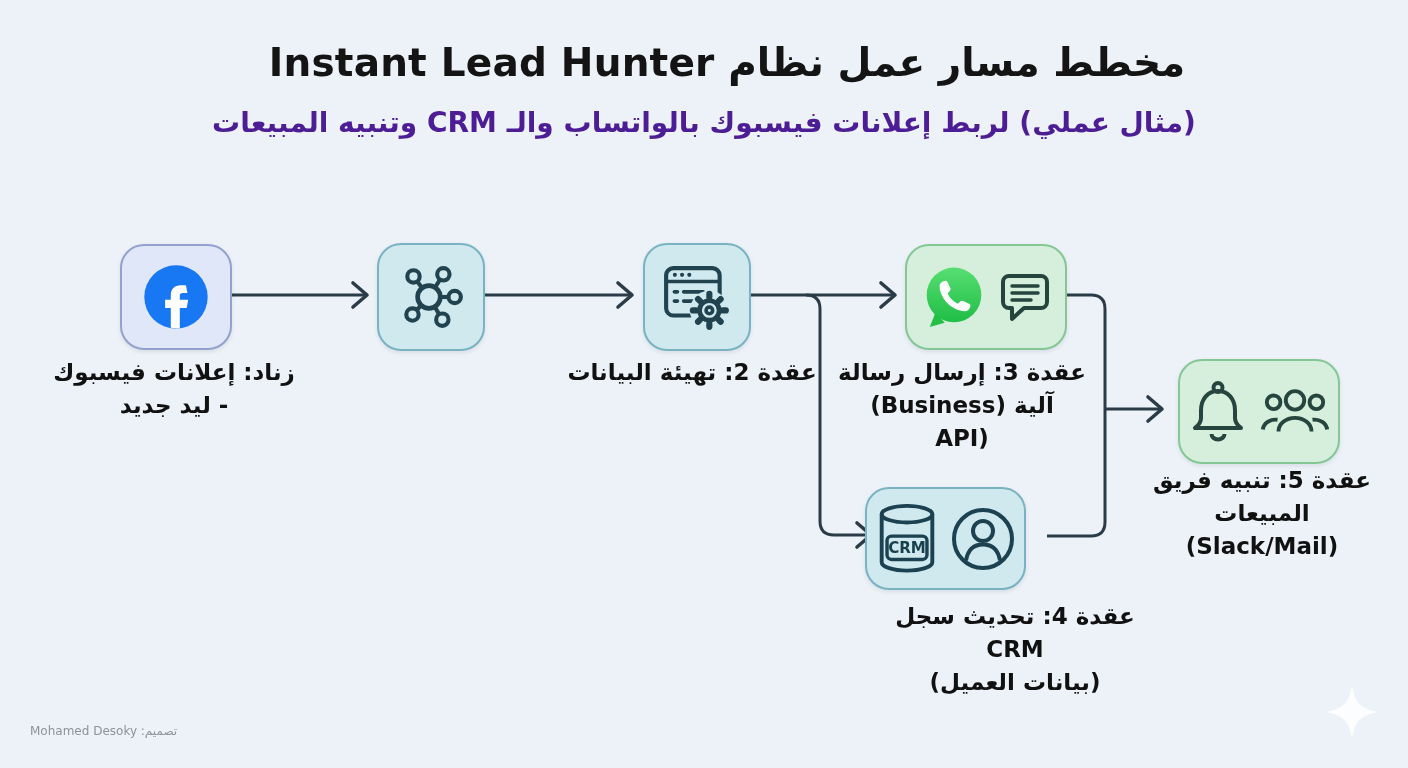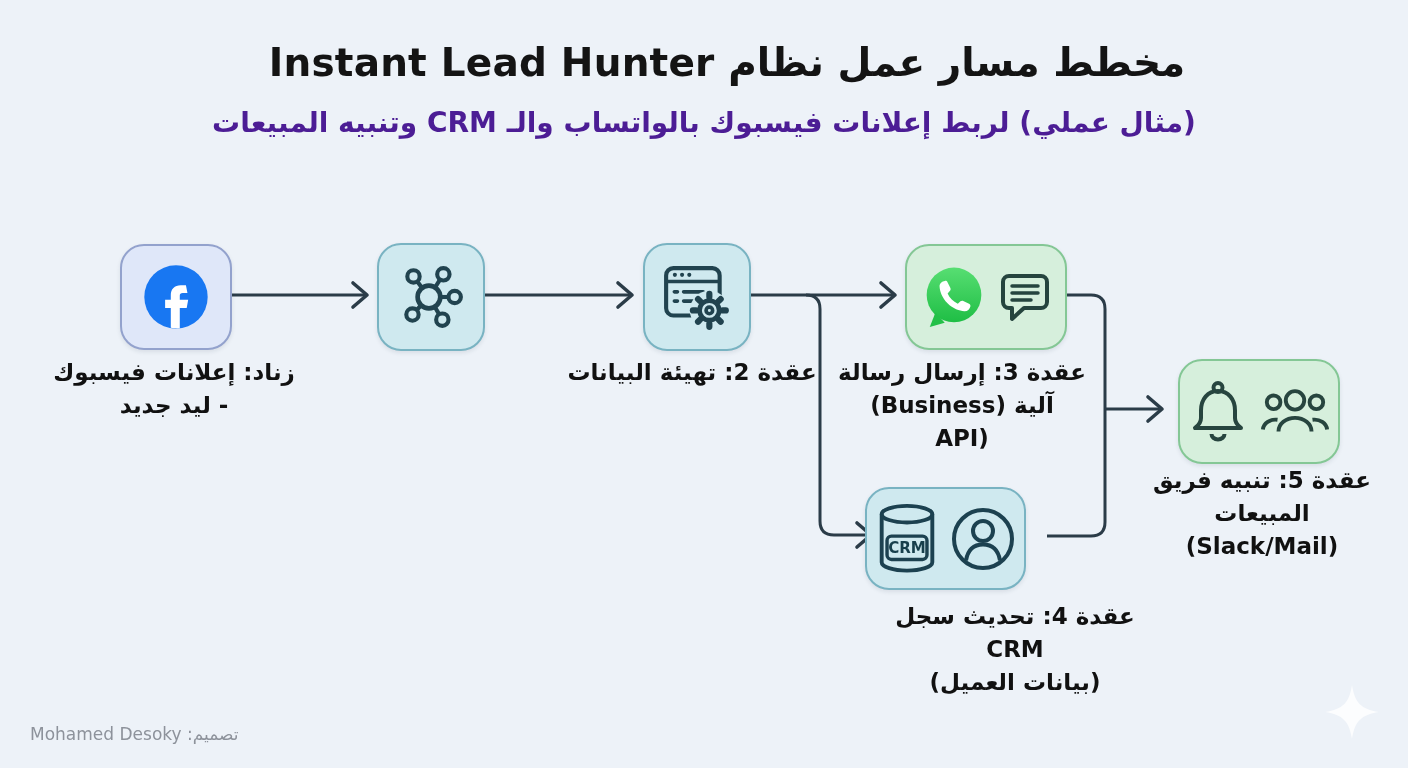--- a/index.html
+++ b/index.html
@@ -29,21 +29,21 @@
   }
   .node.blue {background:#dfe7f9;border-color:#93a2cd;}
   .node.teal {background:#cfe9ef;border-color:#79b3c2;}
   .node.green{background:#d6efdc;border-color:#84c795;}
   
   .nlabel{
     position:absolute;text-align:center;
     font-size:23px;font-weight:bold;line-height:33px;color:#111;
   }
   .footer-credit{
-    left:30px;top:724px;font-size:17px;color:#8d929b;
+    left:30px;top:724px;font-size:12px;color:#8d929b;
   }
   svg{display:block;}
 </style>
 </head>
 <body>
 
 <div class="abs title" dir="rtl">مخطط مسار عمل نظام Instant Lead Hunter</div>
 <div class="abs subtitle" dir="rtl">(مثال عملي) لربط إعلانات فيسبوك بالواتساب والـ CRM وتنبيه المبيعات</div>
 
 <svg id="wires" class="abs" width="1408" height="768" viewBox="0 0 1408 768">

